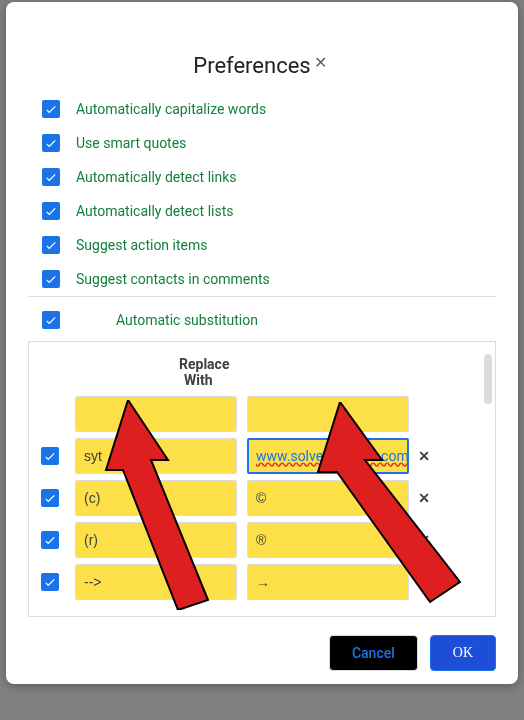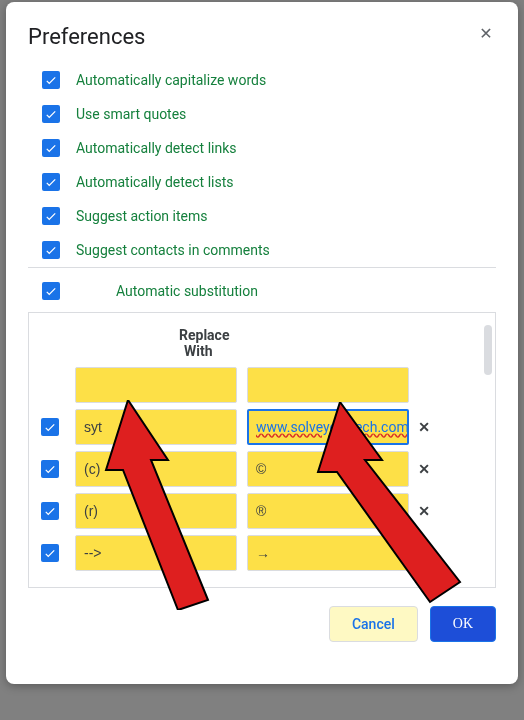--- a/index.html
+++ b/index.html
@@ -14,21 +14,21 @@
   .dialog {
     position: absolute;
     left: 6px; right: 6px; top: 2px; bottom: 36px;
     background: #fff;
     border-radius: 8px;
     box-shadow: 0 2px 10px rgba(0,0,0,0.3);
     padding: 22px 22px 16px 22px;
     display: flex;
     flex-direction: column;
   }
-  .header-row { display: flex; align-items: flex-start; justify-content: space-between; }
+  .header-row { display: flex; align-items: flex-start; justify-content: center; margin-top: 29px; }
   .title { font-size: 22px; color: #202124; font-weight: 400; }
   .close { width: 20px; height: 20px; cursor: pointer; color: #5f6368; font-size: 16px; line-height: 20px; text-align: center; }
   .prefs-list { margin-top: 22px; padding-left: 14px; }
   .pref-row { display: flex; align-items: center; margin-bottom: 16px; }
   .pref-row:last-child { margin-bottom: 4px; }
   .cb {
     width: 18px; height: 18px; border-radius: 2px;
     background: #1a73e8; display: flex; align-items: center; justify-content: center;
     flex-shrink: 0; margin-right: 16px; cursor: pointer;
   }
@@ -63,21 +63,21 @@
   .underlined { text-decoration: underline; text-decoration-color: #d93025; text-decoration-style: wavy; color: #1a73e8; }
   .del-btn { width: 30px; text-align: center; color: #3c4043; font-weight: 700; cursor: pointer; font-size: 14px; }
   .footer {
     margin-top: 18px;
     display: flex; justify-content: flex-end; gap: 12px;
   }
   .btn {
     height: 36px; padding: 0 22px; border-radius: 4px;
     font-size: 14px; font-weight: 500; cursor: pointer;
     display: inline-flex; align-items: center; justify-content: center;
-    border: 1px solid #dadce0; background: #fef9c3; color: #1a73e8;
+    border: 1px solid #dadce0; background: #000000; color: #1a73e8;
   }
   .btn.primary { background: #1d4ed8; color: #fff; border-color: #1a73e8; font-family: Liberation Serif, serif; }
   .arrow { position: absolute; pointer-events: none; }
 </style>
 </head>
 <body>
 
 <div class="dialog">
   <div class="header-row">
     <div class="title">Preferences</div>

